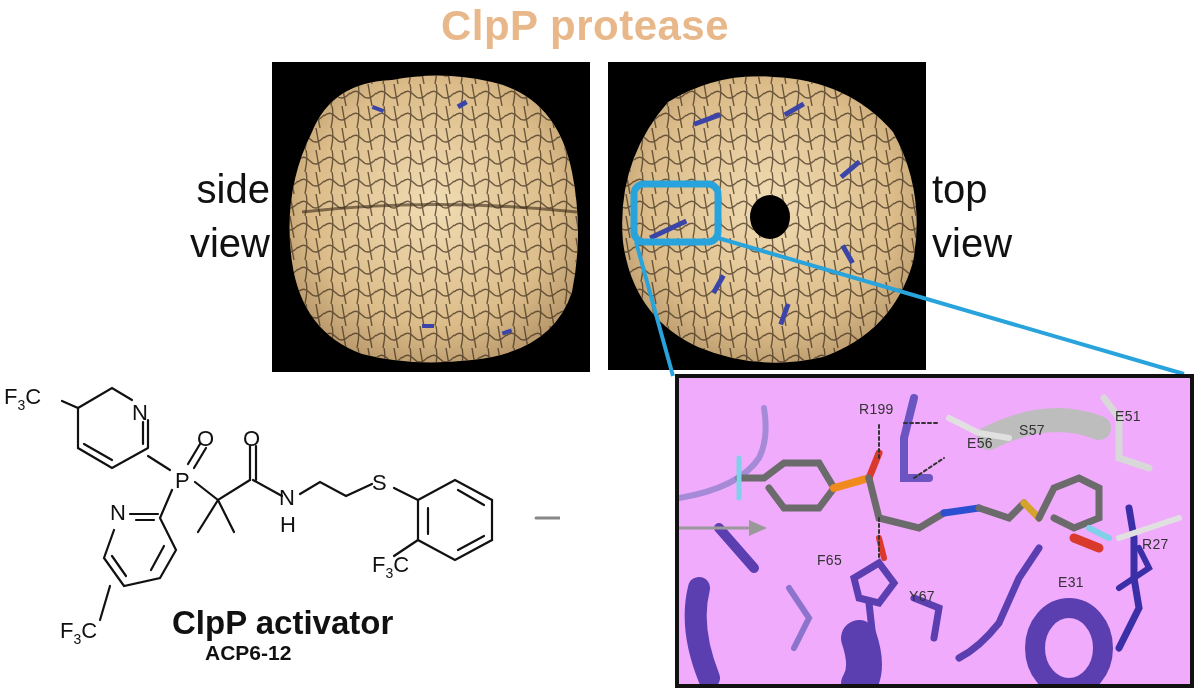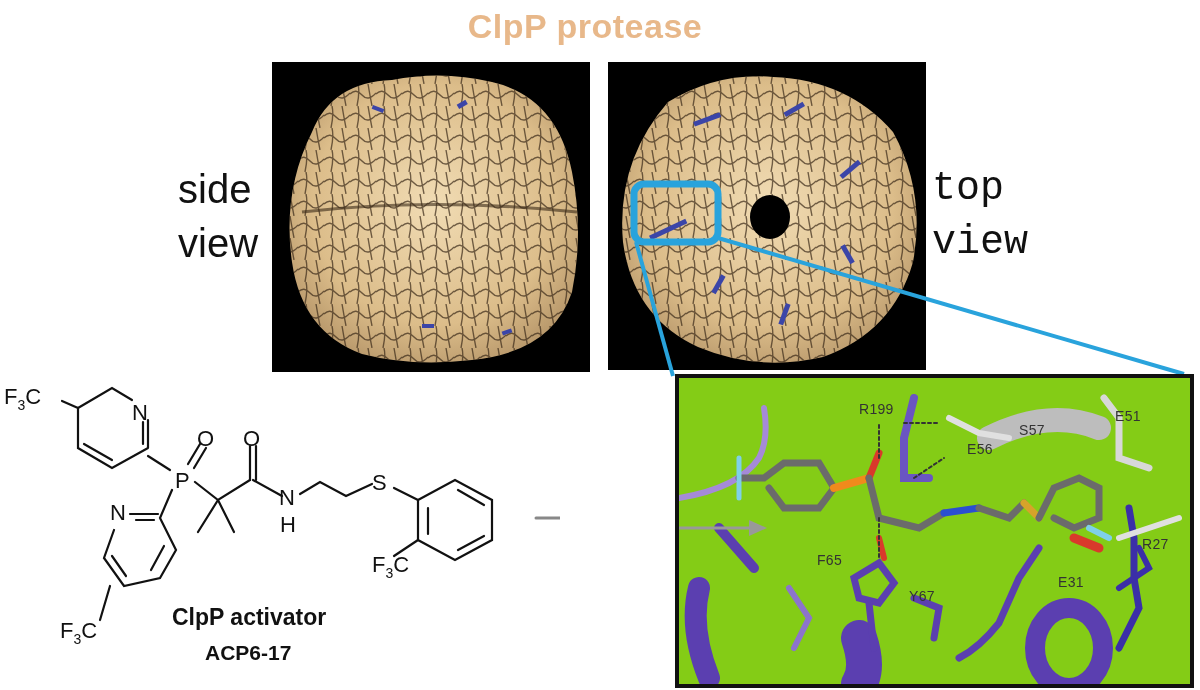--- a/index.html
+++ b/index.html
@@ -4,39 +4,39 @@
   <style>
     html, body { margin: 0; padding: 0; }
     body {
       width: 1200px; height: 690px; position: relative; overflow: hidden;
       background: #ffffff;
       font-family: "Liberation Sans", sans-serif;
     }
     .abs { position: absolute; }
     #title {
       left: 400px; top: 2px; width: 370px; text-align: center;
-      font-size: 34px; font-weight: bold; color: #e8b88a; letter-spacing: 0.5px;
+      font-size: 42px; font-weight: bold; color: #e8b88a; letter-spacing: 0.5px;
       line-height: 48px;
     }
     .panel { background: #000; overflow: hidden; }
     #side-panel { left: 272px; top: 62px; width: 318px; height: 310px; }
     #top-panel { left: 608px; top: 62px; width: 318px; height: 308px; }
     .view-label { font-size: 40px; color: #111; line-height: 54px; }
-    #side-label { left: 178px; top: 162px; text-align: left; width: 92px; }
-    #top-label { left: 932px; top: 162px; width: 100px; font-family: Liberation Mono, monospace; }
+    #side-label { left: 178px; top: 162px; text-align: right; width: 92px; }
+    #top-label { left: 932px; top: 162px; width: 100px; }
     #detail-box {
       left: 675px; top: 374px; width: 511px; height: 306px;
-      border: 4px solid #111; background: #84cc16; overflow: hidden; text-align: center;
+      border: 4px solid #111; background: #f0abfc; overflow: hidden; text-align: center;
     }
     svg { display: block; }
     .res-label {
       position: absolute; font-size: 14px; color: #333;
       font-family: "Liberation Sans", sans-serif; letter-spacing: 0.3px;
     }
-    #mol-name { left: 172px; top: 604px; font-size: 23px; font-weight: bold; color: #111; }
+    #mol-name { left: 172px; top: 604px; font-size: 33px; font-weight: bold; color: #111; }
     #mol-id { left: 205px; top: 641px; font-size: 21px; font-weight: bold; color: #111; }
     .atom { font-family: "Liberation Sans", sans-serif; font-size: 22px; fill: #111; }
     .sub { font-size: 14px; }
   </style>
 </head>
 <body>
 
 <div id="title" class="abs">ClpP protease</div>
 
 <div id="side-label" class="abs view-label">
@@ -133,21 +133,21 @@
   <text class="atom" x="243" y="86">O</text>
   <text class="atom" x="279" y="145">N</text>
   <text class="atom" x="280" y="172">H</text>
   <text class="atom" x="372" y="130">S</text>
   <text class="atom" x="110" y="160">N</text>
   <text class="atom" x="372" y="212">F<tspan class="sub" dy="6">3</tspan><tspan dy="-6">C</tspan></text>
   <text class="atom" x="60" y="278">F<tspan class="sub" dy="6">3</tspan><tspan dy="-6">C</tspan></text>
 </svg>
 
 <div id="mol-name" class="abs">ClpP activator</div>
-<div id="mol-id" class="abs">ACP6-17</div>
+<div id="mol-id" class="abs">ACP6-12</div>
 
 <div id="detail-box" class="abs">
   <svg width="511" height="306" viewBox="0 0 511 306">
     <g stroke-linecap="round" fill="none">
 
       <path d="M0 120 Q60 110 80 80 Q90 60 85 30" stroke="#a58ad8" stroke-width="6"></path>
       <path d="M20 210 Q10 250 30 300" stroke="#5b3fb0" stroke-width="22"></path>
       <path d="M40 150 L75 190" stroke="#5b3fb0" stroke-width="10"></path>
       <path d="M110 210 L130 240 L115 270" stroke="#8c74cc" stroke-width="6"></path>
       <path d="M180 260 Q190 290 180 306" stroke="#5b3fb0" stroke-width="36"></path>
@@ -180,18 +180,18 @@
 
       <path d="M225 45 L260 45 M235 100 L265 80 M200 80 L200 45 M200 140 L200 180" stroke="#333" stroke-width="2" stroke-dasharray="3 3"></path>
 
       <path d="M0 150 L75 150" stroke="#999" stroke-width="3"></path>
     </g>
     <path d="M70 142 L88 150 L70 158 Z" fill="#999"></path>
   </svg>
   <div class="res-label" style="left:180px;top:23px">R199</div>
   <div class="res-label" style="left:340px;top:44px">S57</div>
   <div class="res-label" style="left:436px;top:30px">E51</div>
-  <div class="res-label" style="left:288px;top:63px">E56</div>
+  <div class="res-label" style="left:288px;top:57px">E56</div>
   <div class="res-label" style="left:138px;top:174px">F65</div>
   <div class="res-label" style="left:230px;top:210px">Y67</div>
   <div class="res-label" style="left:379px;top:196px">E31</div>
   <div class="res-label" style="left:463px;top:158px">R27</div>
 </div>
 
 </body></html>

